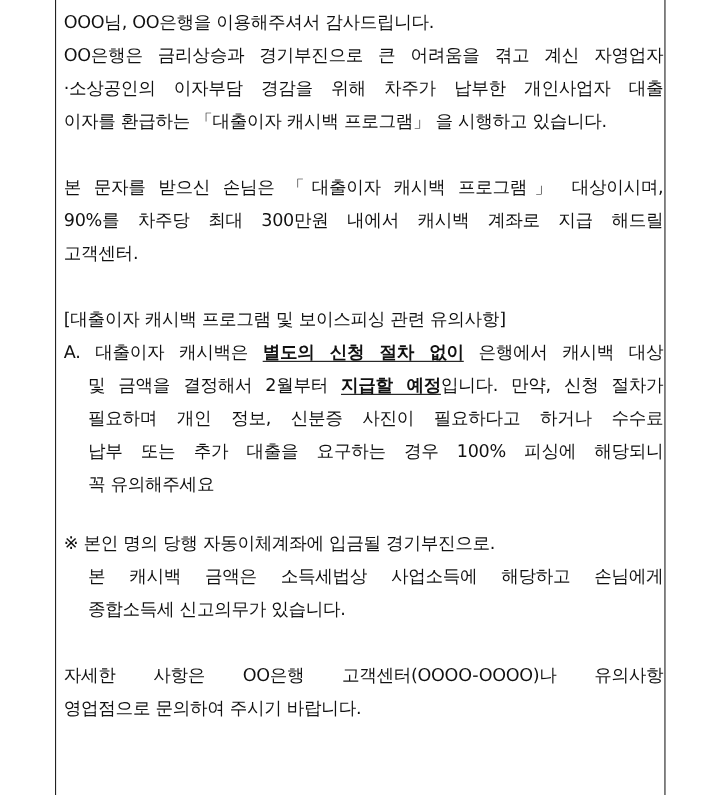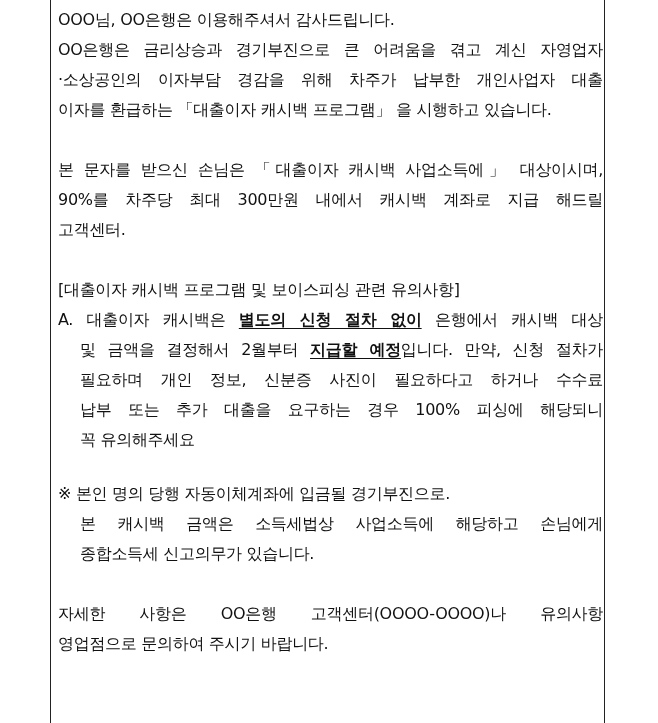--- a/index.html
+++ b/index.html
@@ -53,29 +53,29 @@
       text-underline-offset: 3px;
     }
   </style>
 </head>
 <body>
 
 <div class="frame"></div>
 
 <div class="content">
 
-  <div class="line last">OOO님, OO은행은 이용해주셔서 감사드립니다.</div>
+  <div class="line last">OOO님, OO은행을 이용해주셔서 감사드립니다.</div>
 
   <div class="line">OO은행은 금리상승과 경기부진으로 큰 어려움을 겪고 계신 자영업자</div>
   <div class="line">·소상공인의 이자부담 경감을 위해 차주가 납부한 개인사업자 대출</div>
   <div class="line last">이자를 환급하는 「대출이자 캐시백 프로그램」 을 시행하고 있습니다.</div>
 
   <div class="blank"></div>
 
-  <div class="line">본 문자를 받으신 손님은 「대출이자 캐시백 사업소득에」 대상이시며,</div>
+  <div class="line">본 문자를 받으신 손님은 「대출이자 캐시백 프로그램」 대상이시며,</div>
   <div class="line">90%를 차주당 최대 300만원 내에서 캐시백 계좌로 지급 해드릴</div>
   <div class="line last">고객센터.</div>
 
   <div class="blank"></div>
 
   <div class="line last">[대출이자 캐시백 프로그램 및 보이스피싱 관련 유의사항]</div>
 
   <div class="line"><span>A. 대출이자 캐시백은 </span><span class="em">별도의 신청 절차 없이</span><span> 은행에서 캐시백 대상</span></div>
   <div class="line indent"><span>및 금액을 결정해서 2월부터 </span><span class="em">지급할 예정</span><span>입니다. 만약, 신청 절차가</span></div>
   <div class="line indent">필요하며 개인 정보, 신분증 사진이 필요하다고 하거나 수수료</div>

